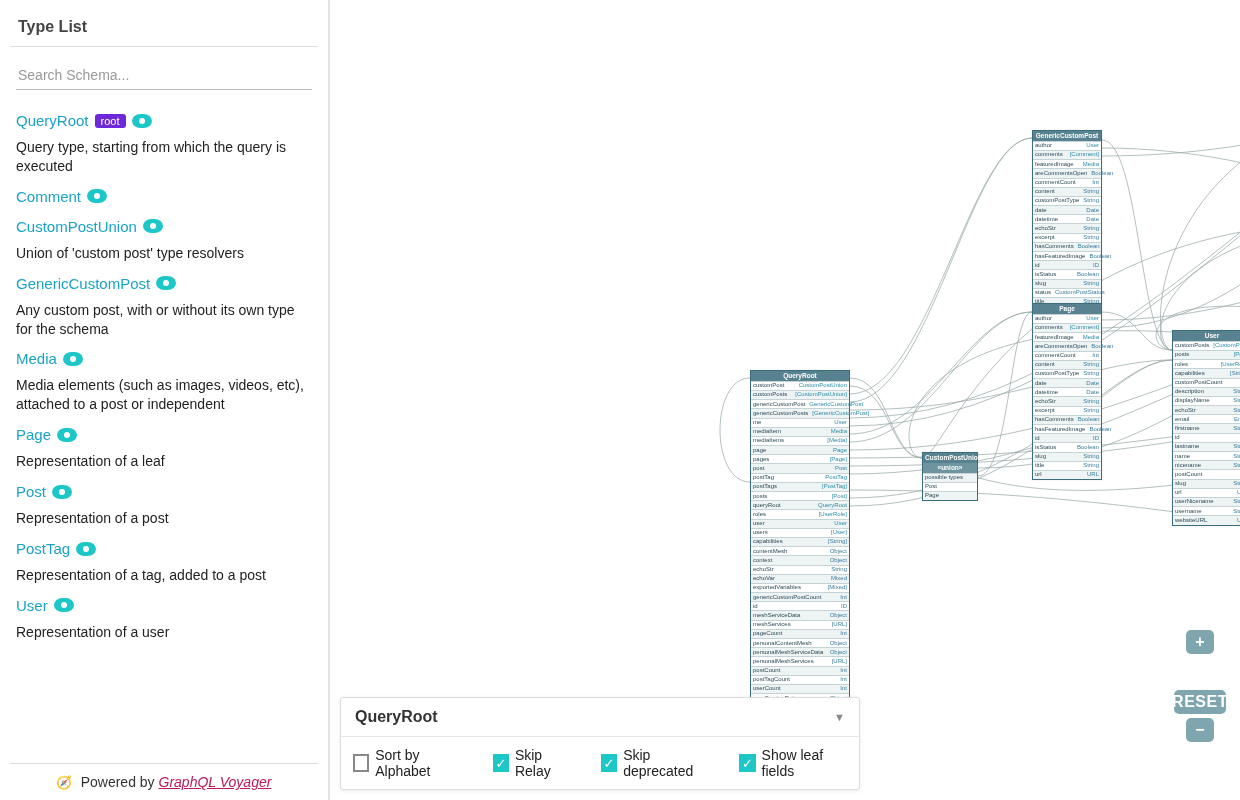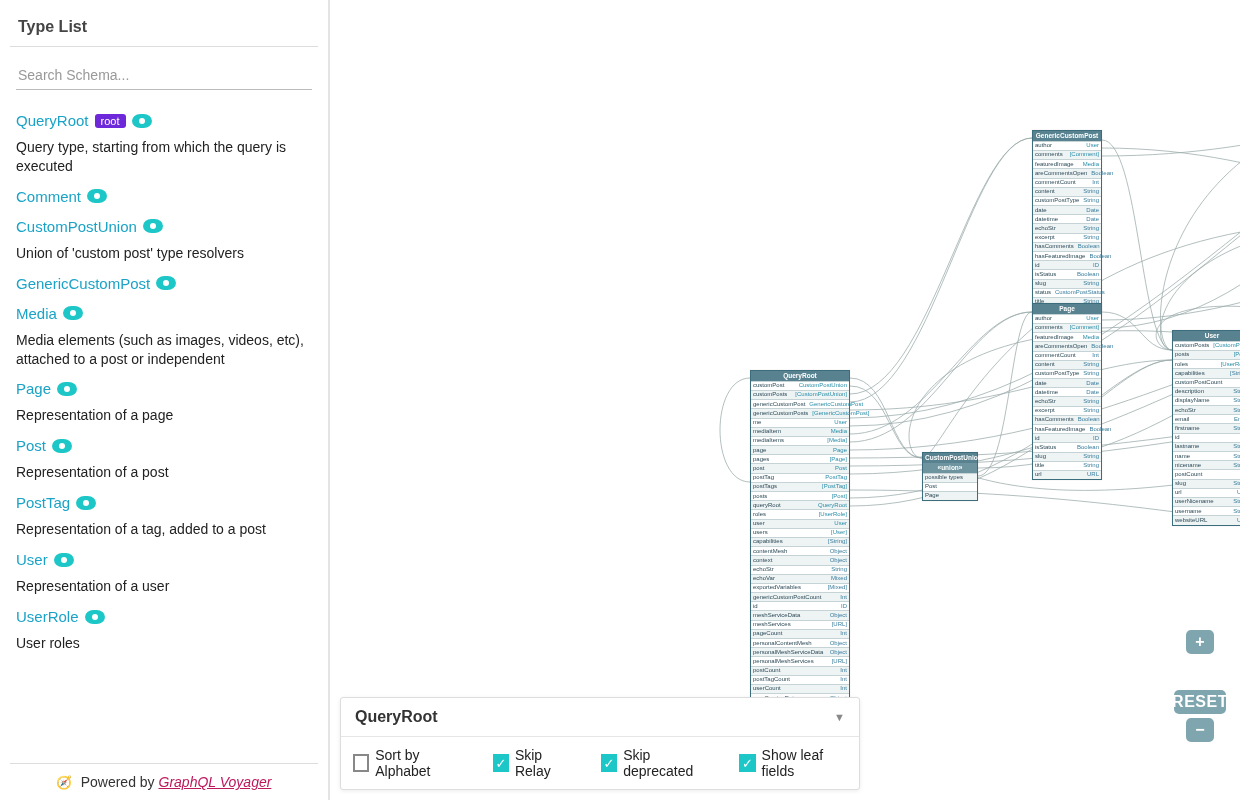--- a/index.html
+++ b/index.html
@@ -62,45 +62,41 @@
             <span>Comment</span>
             <span class="eye"></span>
           </div></div>
         <div class="type-item"><div class="type-name">
             <span>CustomPostUnion</span>
             <span class="eye"></span>
           </div><div class="type-desc">Union of 'custom post' type resolvers</div></div>
         <div class="type-item"><div class="type-name">
             <span>GenericCustomPost</span>
             <span class="eye"></span>
-          </div></div>
+          </div><div class="type-desc">Any custom post, with or without its own type for the schema</div></div>
         <div class="type-item"><div class="type-name">
             <span>Media</span>
             <span class="eye"></span>
           </div><div class="type-desc">Media elements (such as images, videos, etc), attached to a post or independent</div></div>
         <div class="type-item"><div class="type-name">
             <span>Page</span>
             <span class="eye"></span>
-          </div><div class="type-desc">Representation of a page</div></div>
+          </div><div class="type-desc">Representation of a leaf</div></div>
         <div class="type-item"><div class="type-name">
             <span>Post</span>
             <span class="eye"></span>
           </div><div class="type-desc">Representation of a post</div></div>
         <div class="type-item"><div class="type-name">
             <span>PostTag</span>
             <span class="eye"></span>
           </div><div class="type-desc">Representation of a tag, added to a post</div></div>
         <div class="type-item"><div class="type-name">
             <span>User</span>
             <span class="eye"></span>
           </div><div class="type-desc">Representation of a user</div></div>
-        <div class="type-item"><div class="type-name">
-            <span>UserRole</span>
-            <span class="eye"></span>
-          </div><div class="type-desc">User roles</div></div>
       </div>
     <div class="footer">
       <span class="logo">🧭</span>
       <span>Powered by </span><a href="#">GraphQL Voyager</a>
     </div>
   </aside>
 
   <main class="canvas-area">
     <svg class="edges" id="edges">
         <path d="M520 378 C 560 378 560 458 592 458"></path>

